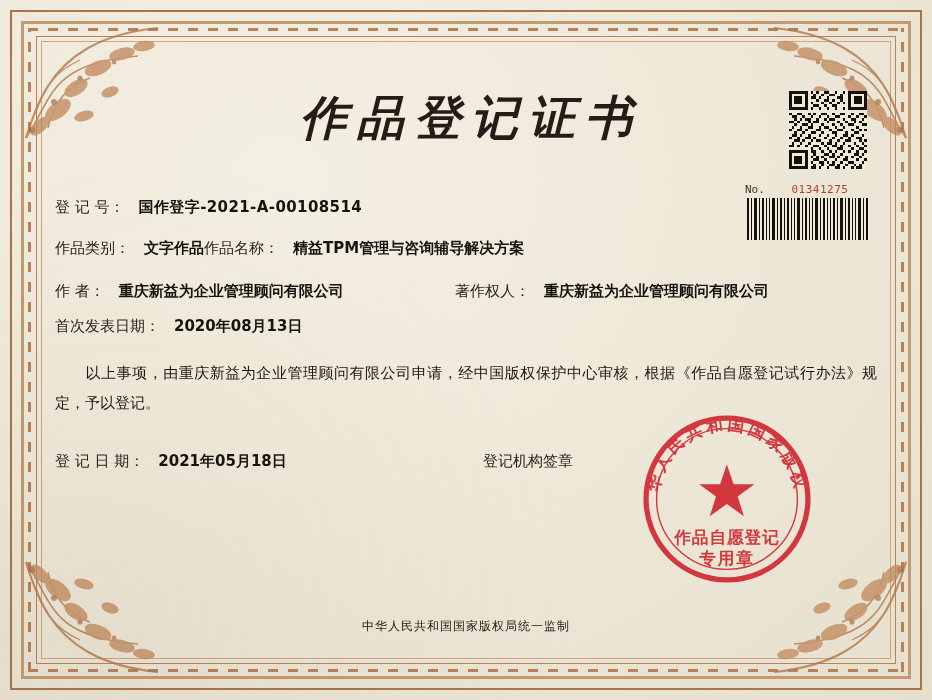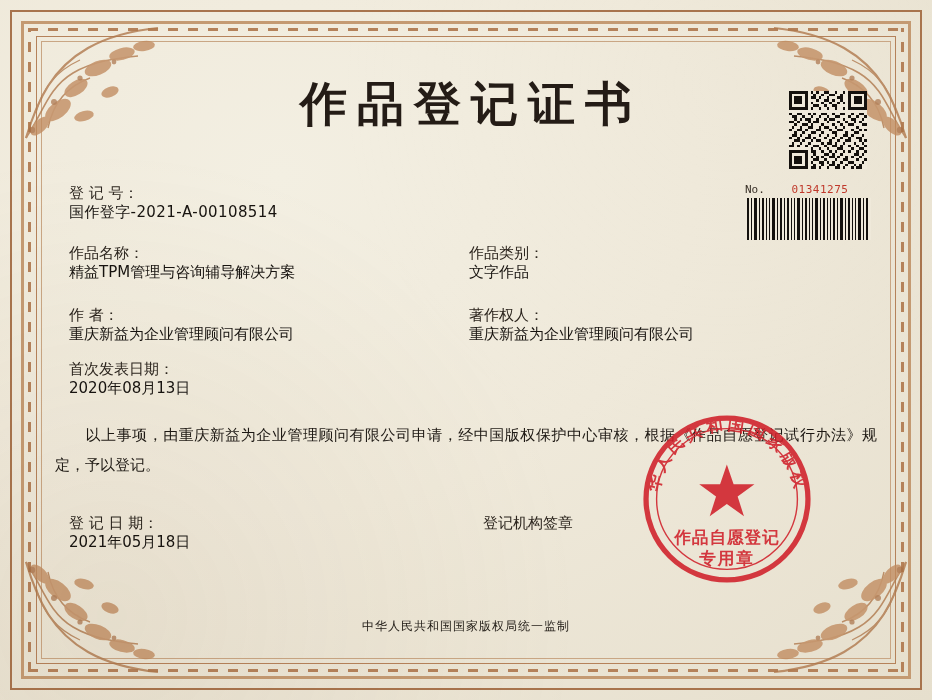--- a/index.html
+++ b/index.html
@@ -82,22 +82,23 @@
     bottom: 55px;
   }
 
   .title {
     text-align: center;
     font-family: "DejaVu Serif", serif;
     font-size: 47px;
     font-weight: bold;
     letter-spacing: 10px;
     color: #241c16;
-    margin-top: 18px;
+    margin-top: 32px;
     text-indent: 10px;
+    font-style: italic;
   }
 
   
   .qr {
     position: absolute;
     right: 10px;
     top: 36px;
     width: 78px;
     height: 78px;
   }
@@ -134,32 +135,33 @@
     margin-top: 48px;
     font-size: 15px;
     color: #1e1a15;
     font-family: "DejaVu Sans", sans-serif;
   }
   .row {
     display: flex;
     align-items: baseline;
     margin-bottom: 25px;
   }
-  .cell { display: flex; align-items: baseline; flex-direction: column; }
+  .cell { display: flex; align-items: baseline; }
   .cell.left  { width: 400px; flex: none; }
   .label {
     white-space: nowrap;
     color: #2b241d;
     font-size: 15px;
   }
   .value {
     margin-left: 14px;
     color: #17130f;
     font-size: 15px;
     white-space: nowrap;
+    font-weight: bold;
   }
   .value.mono {
     font-family: "DejaVu Sans", sans-serif;
     letter-spacing: 0.4px;
   }
 
   .row-reg { margin-bottom: 22px; }
   .row-names { margin-bottom: 24px; }
   .row-authors { margin-bottom: 16px; }
   .row-dates { margin-bottom: 22px; }
@@ -606,27 +608,27 @@
     <div class="fields">
 
       <div class="row row-reg">
         <div class="cell left">
           <span class="label">登 记 号：</span>
           <span class="value mono">国作登字-2021-A-00108514</span>
         </div>
       </div>
 
       <div class="row row-names">
+        <div class="cell">
+          <span class="label">作品类别：</span>
+          <span class="value">文字作品</span>
+        </div>
         <div class="cell left">
           <span class="label">作品名称：</span>
           <span class="value">精益TPM管理与咨询辅导解决方案</span>
-        </div>
-        <div class="cell">
-          <span class="label">作品类别：</span>
-          <span class="value">文字作品</span>
         </div>
       </div>
 
       <div class="row row-authors">
         <div class="cell left">
           <span class="label">作    者：</span>
           <span class="value">重庆新益为企业管理顾问有限公司</span>
         </div>
         <div class="cell">
           <span class="label">著作权人：</span>

